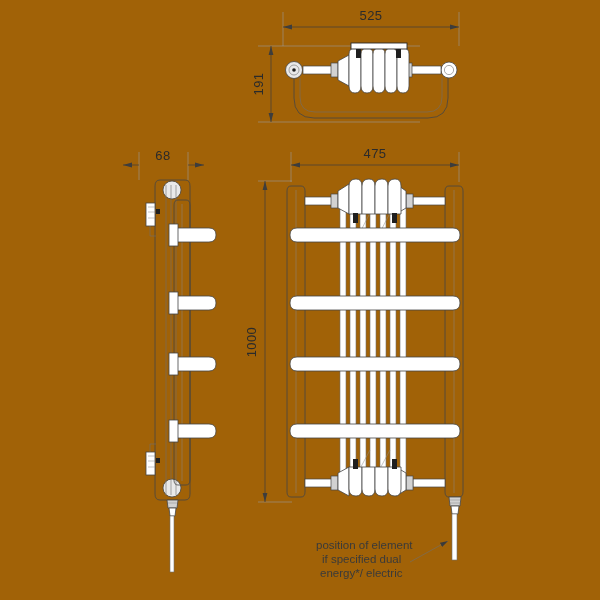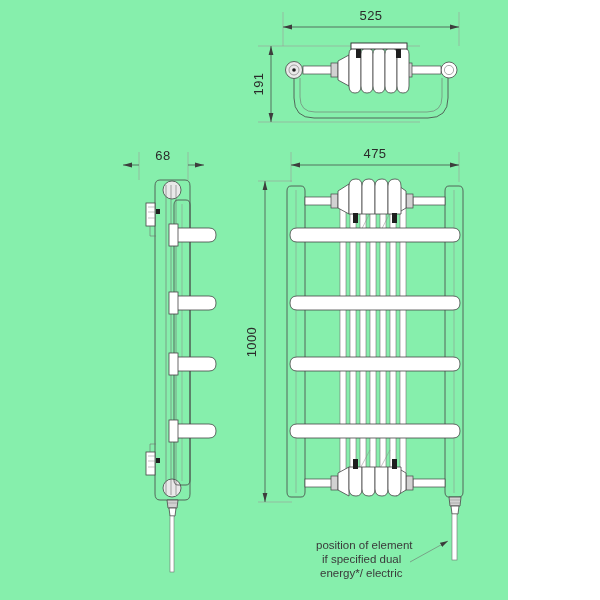--- a/index.html
+++ b/index.html
@@ -6,23 +6,23 @@
   html, body {
     margin: 0;
     padding: 0;
     background: #ffffff;
   }
   body {
     font-family: "Liberation Sans", sans-serif;
   }
   #sheet {
     position: relative;
-    width: 508px;
+    width: 600px;
     height: 600px;
-    background: #86efac;
+    background: #a16207;
     overflow: hidden;
   }
   #sheet svg {
     position: absolute;
     left: 0;
     top: 0;
   }
   .dimtext {
     font-family: "Liberation Sans", sans-serif;
     font-size: 13px;

